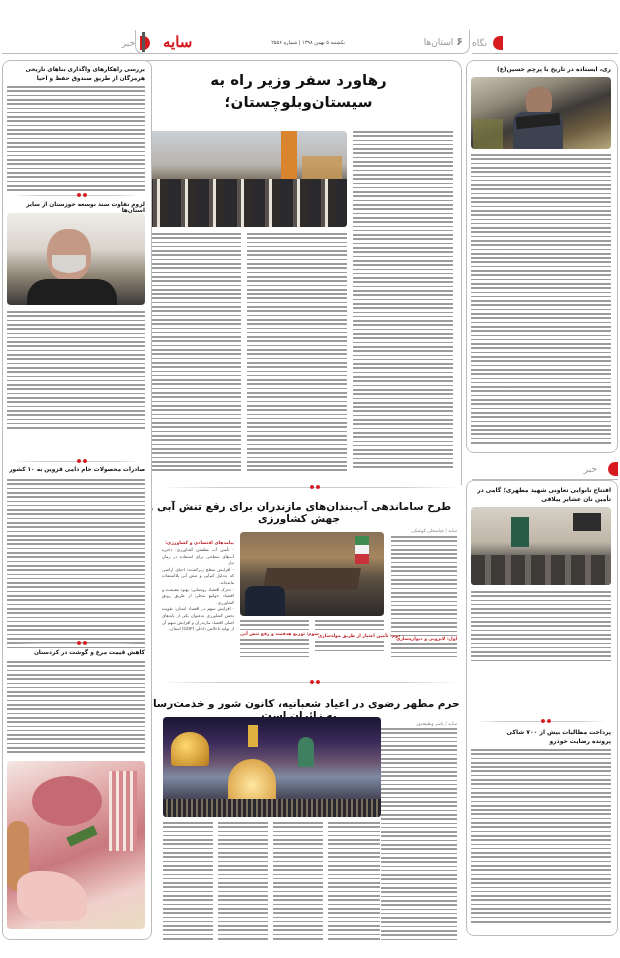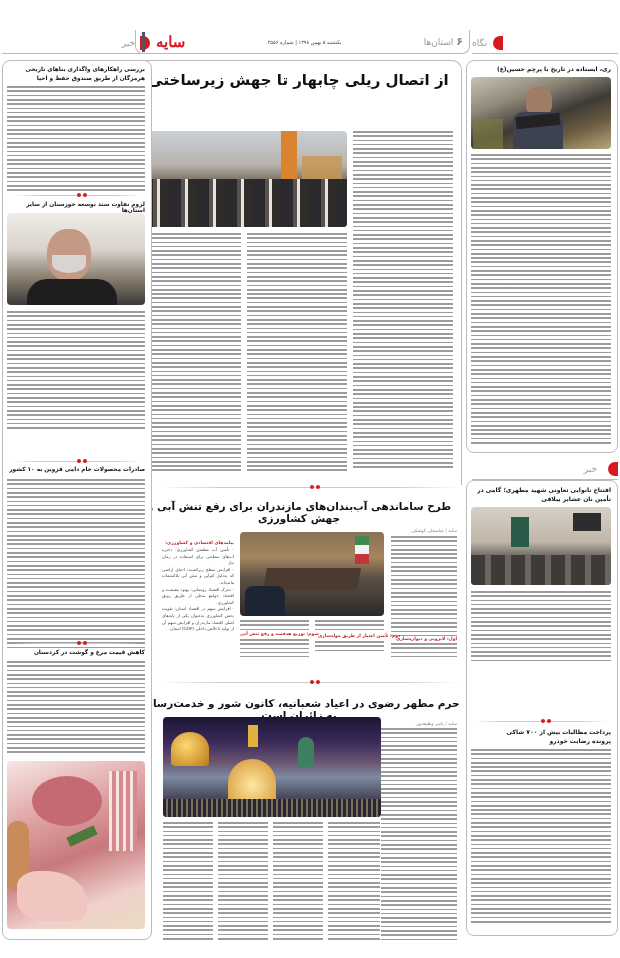--- a/index.html
+++ b/index.html
@@ -25,21 +25,21 @@
 <div class="sechead" style="left:2px;width:148px;justify-content:flex-start;">
   <span class="flag"></span>
   <span class="label">خبر</span>
 </div>
 <div class="sechead" style="left:135px;width:335px;justify-content:space-between;padding:0 6px;border:1px solid #bbb;border-radius:0 0 8px 8px;border-top:none;height:24px;top:30px;">
   <span style="display:flex;align-items:center;gap:3px;">
     <span style="font-size:11px;color:#888;font-weight:bold;">۶</span>
     <span class="label">استان‌ها</span>
   </span>
   <span style="font-size:5px;color:#444;">یکشنبه ۵ بهمن ۱۳۹۸ | شماره ۲۵۵۶</span>
-  <span style="display:flex;align-items:center;gap:11px;">
+  <span style="display:flex;align-items:center;gap:18px;">
     <span style="font-size:15px;color:#d71920;font-family:'DejaVu Serif',serif;font-weight:bold;">سایه</span>
     <span style="width:3px;height:20px;background:#555;"></span>
   </span>
 </div>
 <div class="sechead" style="left:472px;width:146px;justify-content:flex-end;">
   <span class="flag l" style="margin-left:0;margin-right:0;order:0;"></span>
   <span class="label" style="margin-right:6px;">نگاه</span>
 </div>
 
 <div class="box" style="left:466px;top:60px;width:152px;height:393px;">
@@ -72,21 +72,21 @@
       <span class="dot"></span>
       <span class="dot2"></span>
     </div>
   <div class="hl" style="position:absolute;right:6px;top:246px;width:110px;font-size:6px;line-height:9px;">پرداخت مطالبات بیش از ۷۰۰ شاکی پرونده رضایت خودرو</div>
   <div class="lines" style="right:6px;top:268px;width:140px;height:176px;"></div>
 
 </div>
 
 <div class="box" style="left:135px;top:60px;width:327px;height:425px;border-radius:10px 10px 0 0;border-bottom:none;">
   <div style="position:absolute;right:0;left:0;top:8px;text-align:center;">
-    <div class="hl" style="font-size:15px;line-height:22px;">از اتصال ریلی چابهار تا جهش زیرساختی</div>
+    <div class="hl" style="font-size:15px;line-height:22px;">رهاورد سفر وزیر راه به سیستان‌وبلوچستان؛</div>
   </div>
   <div class="lines" style="right:8px;top:70px;width:100px;height:340px;"></div>
 
   <div class="photo" style="right:114px;top:70px;width:206px;height:96px;background:linear-gradient(180deg,#c9cfd6 0%,#b8b4ad 35%,#6f6455 55%,#3a3330 100%);">
     <div style="position:absolute;right:50px;top:0;width:16px;height:60px;background:#d9842e;"></div>
     <div style="position:absolute;right:5px;top:25px;width:40px;height:35px;background:#c89752;opacity:.8;"></div>
     <div style="position:absolute;left:0;bottom:0;width:206px;height:48px;background:repeating-linear-gradient(90deg,#2a2a2e 0,#2a2a2e 12px,#57524d 12px,#57524d 16px,#e7e3da 16px,#e7e3da 19px,#2e2b2a 19px,#2e2b2a 28px);"></div>
   </div>
   <div class="lines" style="right:114px;top:172px;width:100px;height:240px;"></div>
   <div class="lines" style="right:220px;top:172px;width:100px;height:240px;"></div>

